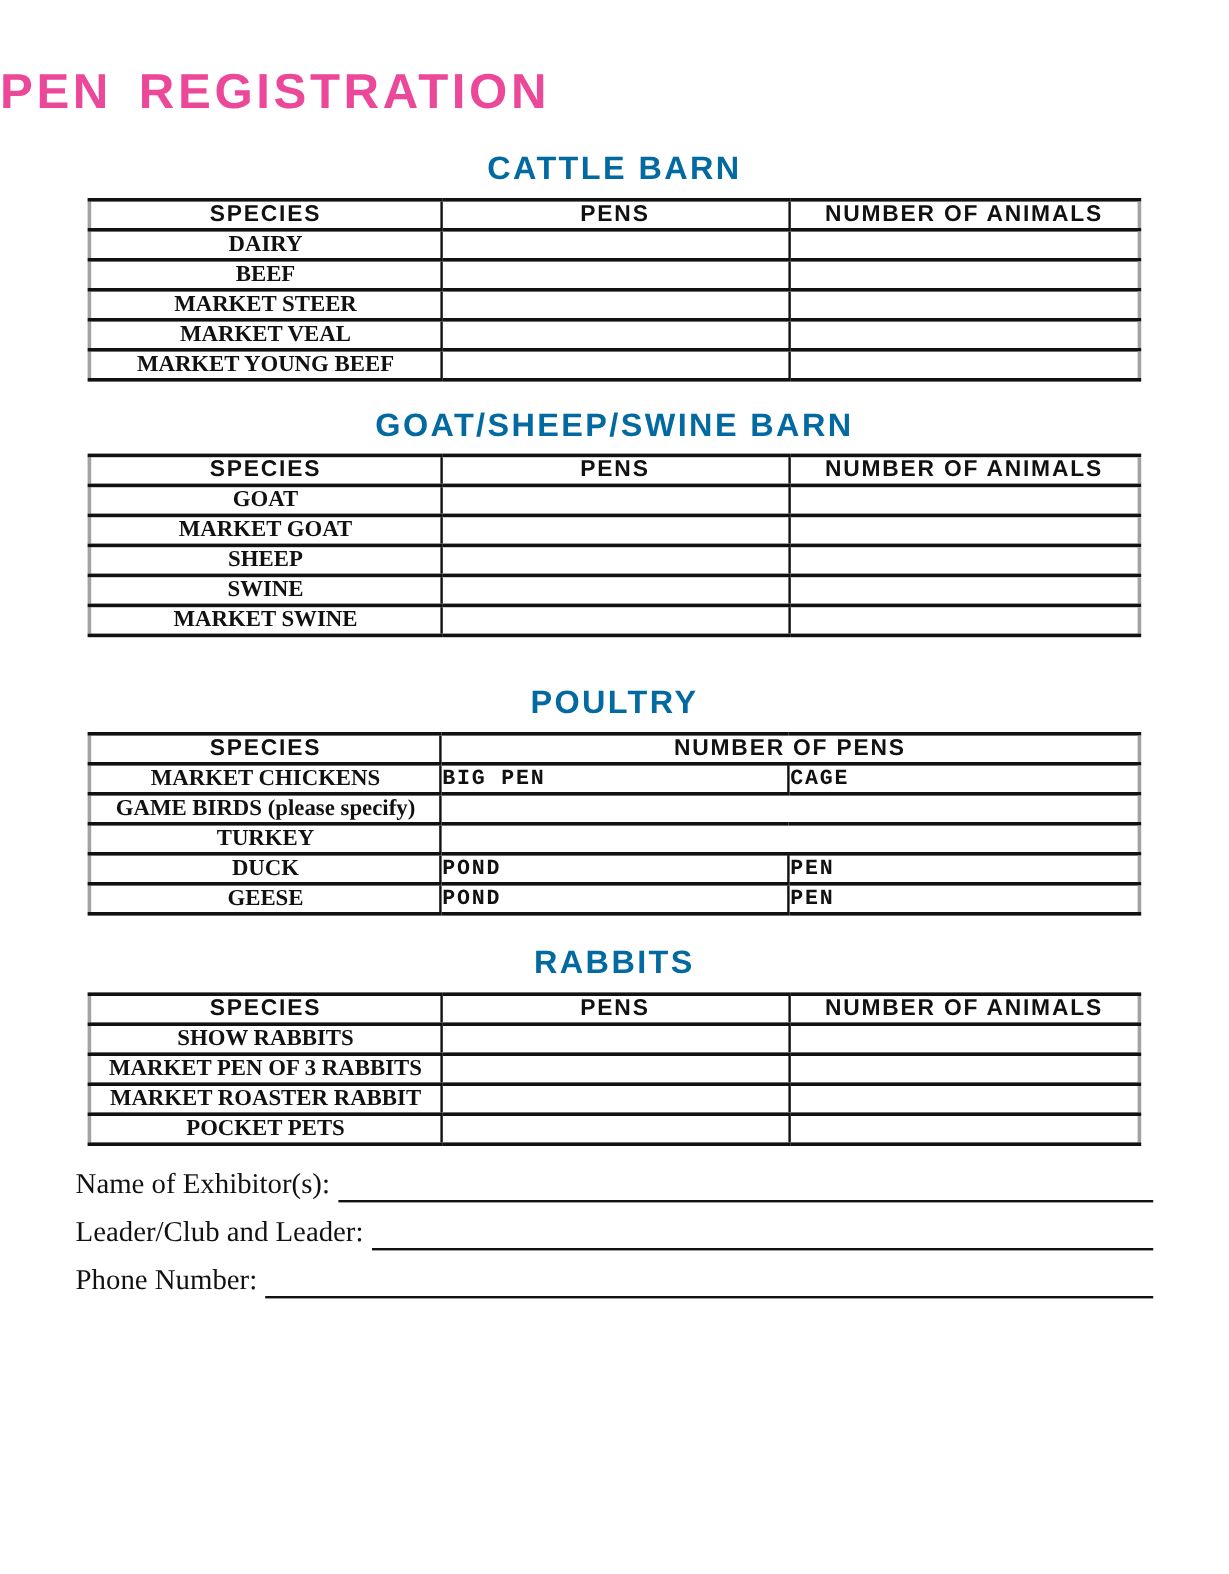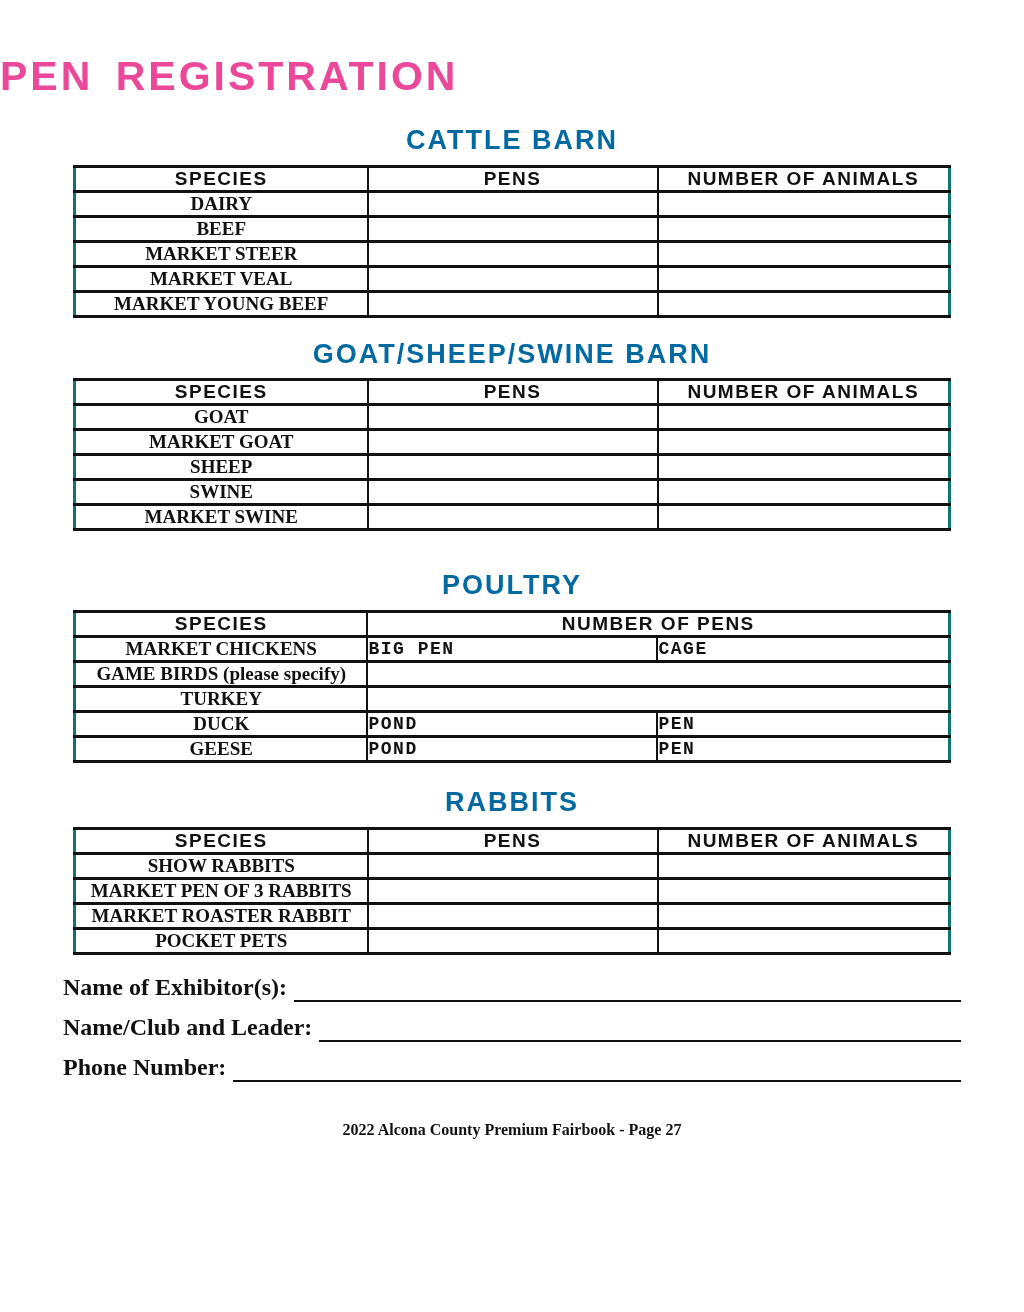--- a/index.html
+++ b/index.html
@@ -38,21 +38,21 @@
   .sh-cattle   { margin-top: 25px; margin-bottom: 9px; }
   .sh-goat     { margin-top: 21px; margin-bottom: 8px; }
   .sh-poultry  { margin-top: 39px; margin-bottom: 9px; }
   .sh-rabbits  { margin-top: 24px; margin-bottom: 9px; }
 
   table.reg-table {
     width: 875px;
     margin: 0 auto;
     border-collapse: collapse;
     table-layout: fixed;
-    border: 3px solid #0f766e;
+    border: 3px solid #a3a3a3;
   }
   table.reg-table col.c1 { width: 293px; }
   table.reg-table col.c2 { width: 290px; }
   table.reg-table col.c3 { width: 292px; }
   table.reg-table th,
   table.reg-table td {
     border: 2px solid #111;
     border-top-width: 3px;
     border-bottom-width: 3px;
     height: 24px;
@@ -81,21 +81,20 @@
     letter-spacing: 1.5px;
     text-align: left;
     vertical-align: top;
     padding: 1px 0 0 5px;
     color: #111;
   }
   td.blank { background: #fff; }
 
   .form-section {
     margin: 15px 63px 4px 63px;
-    font-weight: bold;
   }
   .form-row {
     display: flex;
     align-items: flex-end;
     height: 32px;
     margin-top: 8px;
     font-family: "Liberation Serif", serif;
     font-size: 24px;
     color: #111;
   }
@@ -277,24 +276,23 @@
     </tr>
   </tbody>
     </table>
 
   <div class="form-section">
     <div class="form-row">
       <span class="field-label">Name of Exhibitor(s):</span>
       <span class="fill-line"></span>
     </div>
     <div class="form-row">
-      <span class="field-label">Name/Club and Leader:</span>
+      <span class="field-label">Leader/Club and Leader:</span>
       <span class="fill-line"></span>
     </div>
     <div class="form-row">
       <span class="field-label">Phone Number:</span>
       <span class="fill-line"></span>
     </div>
   </div>
 
-  <div class="page-footer">2022 Alcona County Premium Fairbook - Page 27</div>
 
 </div>
 
 </body></html>

